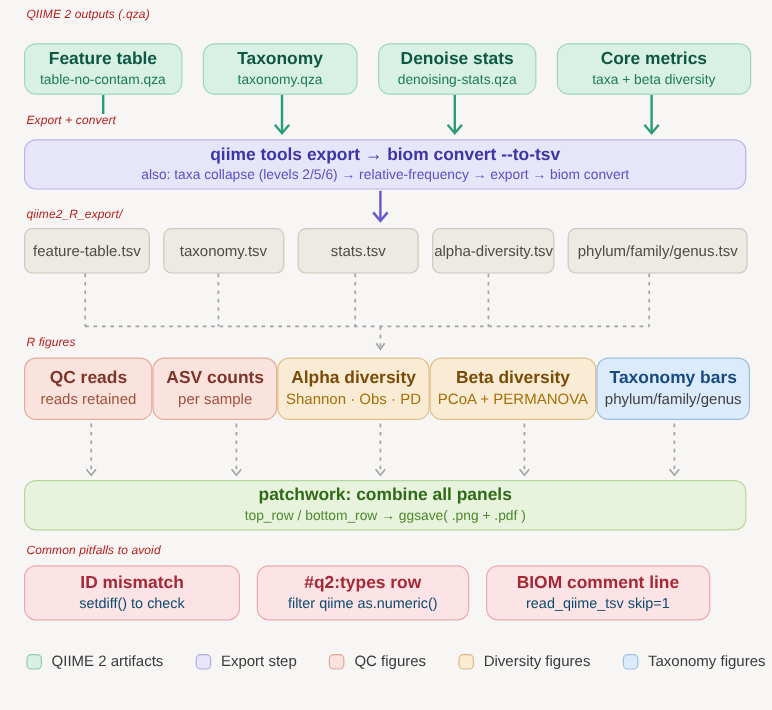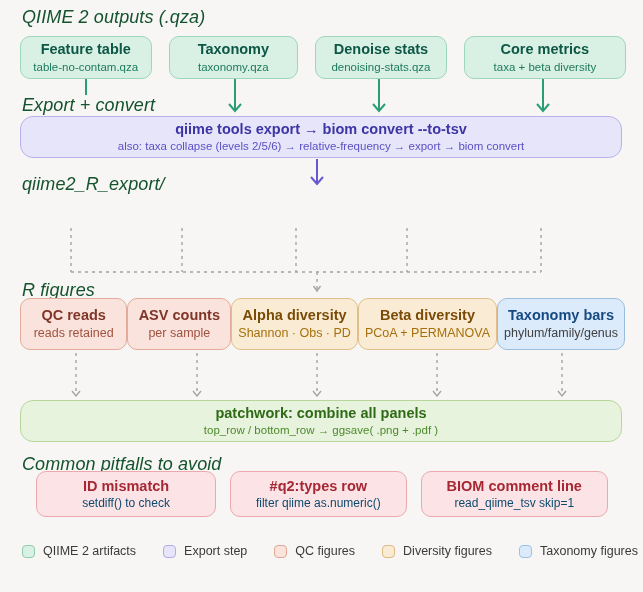--- a/index.html
+++ b/index.html
@@ -1,22 +1,22 @@
 <!DOCTYPE html>
 <html><head>
 <meta charset="utf-8">
 <style>
   html,body{margin:0;padding:0;background:#f7f6f4;}
   .canvas{
     position:relative;width:643px;height:592px;background:#f7f6f4;
     font-family:"Liberation Sans",sans-serif;overflow:hidden;
   }
   .slabel{
-    position:absolute;left:22px;font-style:italic;font-size:18px;
-    color:#14532d;letter-spacing:.1px;white-space:nowrap;
+    position:absolute;left:22px;font-style:italic;font-size:10px;
+    color:#b91c1c;letter-spacing:.1px;white-space:nowrap;
   }
   svg.wires{position:absolute;left:0;top:0;z-index:0;}
   .row{position:absolute;display:flex;z-index:1;}
   .box{
     border-radius:10px;border:1px solid;box-sizing:border-box;
     display:flex;flex-direction:column;align-items:center;justify-content:center;
     text-align:center;padding:4px 6px;
   }
   .box .t{font-weight:700;font-size:14.5px;line-height:1.25;white-space:nowrap;}
   .box .s{font-size:11.5px;line-height:1.3;margin-top:1px;white-space:nowrap;}
@@ -33,21 +33,21 @@
   .blue .t{color:#174a80;} .blue .s{color:#404040;text-align:center;}
   .lime{background:#e8f3de;border-color:#b7d69b;}
   .lime .t{color:#2f6b16;} .lime .s{color:#4c8a2b;}
   .red{background:#fce4e6;border-color:#eba9ad;}
   .red .t{color:#a62834;} .red .s{color:#0c4a6e;}
   .tsvbox{
     background:#edeae3;border:1px solid #ccc8be;border-radius:7px;
     box-sizing:border-box;display:flex;align-items:center;justify-content:center;
     font-size:12.5px;color:#4f4b44;white-space:nowrap;
   }
-  .widebox{left:20px;width:602px;border-radius:13px;}
+  .widebox{left:20px;width:602px;}
   
   .legend{position:absolute;left:22px;top:544px;display:flex;gap:27px;align-items:center;z-index:1;}
   .lg-item{display:flex;align-items:center;gap:8px;font-size:12.5px;color:#3a3a3a;white-space:nowrap;}
   .sw{width:13px;height:13px;border-radius:4px;border:1px solid;box-sizing:border-box;}
   .sw.green{border-color:#8fccae;} .sw.purple{border-color:#b3abe6;}
   .sw.pink{border-color:#e2a795;} .sw.tan{border-color:#ddba83;} .sw.blue{border-color:#9fc0e4;}
 </style>
 </head>
 <body>
 
@@ -118,20 +118,27 @@
       <div class="t">Core metrics</div>
       <div class="s">taxa + beta diversity</div>
     </div>
   </div>
 
   <div class="row widebox box purple" style="top:116px;height:42px">
     <div class="t" style="font-size:14.5px">qiime tools export → biom convert --to-tsv</div>
     <div class="s">also: taxa collapse (levels 2/5/6) → relative-frequency → export → biom convert</div>
   </div>
 
+  <div class="row" style="top:190px;left:20px;width:603px;height:38px;gap:11px">
+    <div class="tsvbox" style="flex:103">feature-table.tsv</div>
+    <div class="tsvbox" style="flex:99">taxonomy.tsv</div>
+    <div class="tsvbox" style="flex:100">stats.tsv</div>
+    <div class="tsvbox" style="flex:100">alpha-diversity.tsv</div>
+    <div class="tsvbox" style="flex:148">phylum/family/genus.tsv</div>
+  </div>
 
   <div class="row" style="top:298px;left:20px;width:605px;height:52px;">
     <div class="box pink" style="flex:113">
       <div class="t">QC reads</div>
       <div class="s" style="font-size:12.5px">reads retained</div>
     </div>
     <div class="box pink" style="flex:109">
       <div class="t">ASV counts</div>
       <div class="s" style="font-size:12.5px">per sample</div>
     </div>
@@ -147,21 +154,21 @@
       <div class="t">Taxonomy bars</div>
       <div class="s" style="font-size:12.5px">phylum/family/genus</div>
     </div>
   </div>
 
   <div class="row widebox box lime" style="top:400px;height:42px">
     <div class="t">patchwork: combine all panels</div>
     <div class="s">top_row / bottom_row → ggsave( .png + .pdf )</div>
   </div>
 
-  <div class="row" style="top:471px;left:36px;width:572px;height:46px;gap:14px">
+  <div class="row" style="top:471px;left:20px;width:572px;height:46px;gap:14px">
     <div class="box red" style="flex:180">
       <div class="t">ID mismatch</div>
       <div class="s" style="font-size:12px">setdiff() to check</div>
     </div>
     <div class="box red" style="flex:176">
       <div class="t">#q2:types row</div>
       <div class="s" style="font-size:12px">filter qiime as.numeric()</div>
     </div>
     <div class="box red" style="flex:188">
       <div class="t">BIOM comment line</div>

